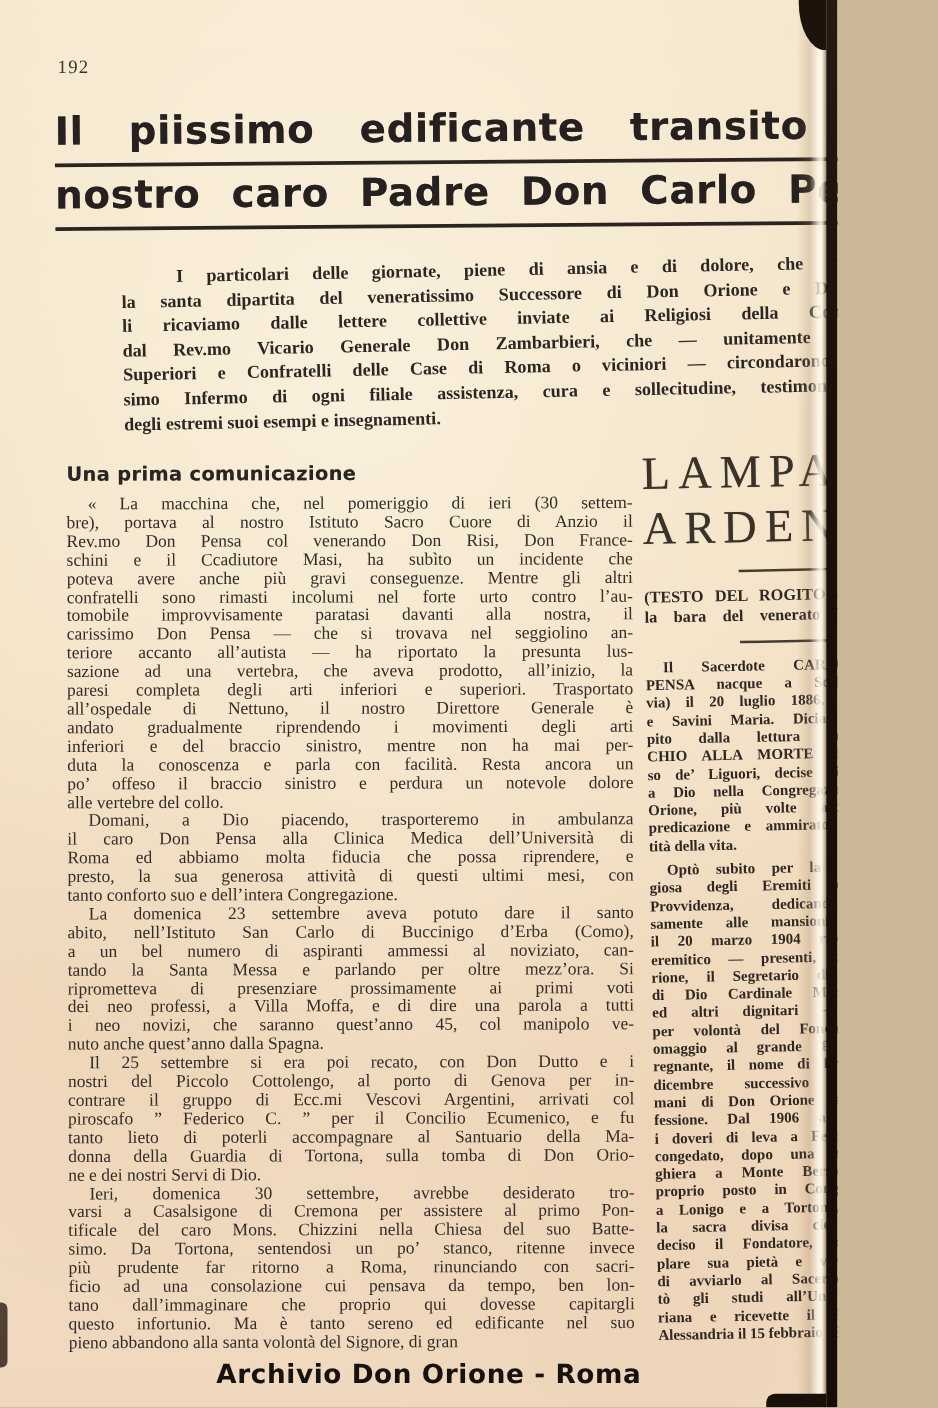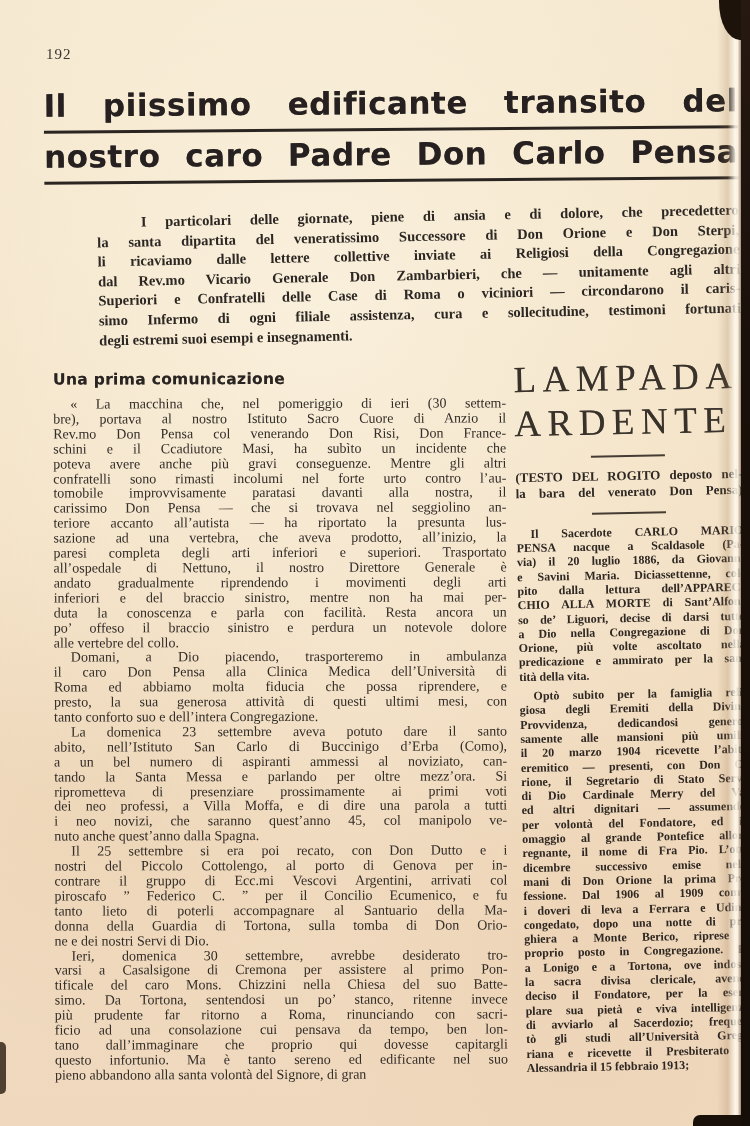--- a/index.html
+++ b/index.html
@@ -1,16 +1,16 @@
 <!DOCTYPE html>
 <html><head>
 <meta charset="utf-8">
 <style>
   html,body{margin:0;padding:0;background:#cbb898;}
-  .page{position:relative;width:750px;height:1126px;overflow:hidden;
+  .page{position:relative;width:670px;height:1126px;overflow:hidden;
     background:
       radial-gradient(120% 85% at 42% 28%, rgba(255,252,240,0.50) 0%, rgba(255,245,220,0.0) 60%),
       radial-gradient(60% 40% at 78% 82%, rgba(214,160,120,0.10) 0%, rgba(214,160,120,0.0) 70%),
       radial-gradient(50% 35% at 15% 70%, rgba(205,160,110,0.10) 0%, rgba(205,160,110,0.0) 70%),
       linear-gradient(180deg,#f5e7cd 0%,#f3e1c4 38%,#f1dcc0 70%,#efd8bd 100%);
     font-family:"Liberation Serif",serif;}
   
   .edge-right{position:absolute;right:0;top:0;width:9px;height:100%;
     background:linear-gradient(180deg,#261912 0%,#1a100a 30%,#150d07 100%);}
   .page-curve{position:absolute;right:9px;top:0;width:24px;height:100%;
@@ -180,20 +180,21 @@
           <div class="tline">deciso il Fondatore, per la esem-</div>
           <div class="tline">plare sua pietà e viva intelligenza,</div>
           <div class="tline">di avviarlo al Sacerdozio; frequen-</div>
           <div class="tline">tò gli studi all’Università Grego-</div>
           <div class="tline">riana e ricevette il Presbiterato in</div>
           <div class="tline tlast">Alessandria il 15 febbraio 1913;</div>
         </div>
       </div>
   </div>
 
+  <div class="caption">Archivio Don Orione - Roma</div>
 
   <div class="page-curve"></div>
   <div class="edge-right"></div>
   <div class="corner-tr"></div>
   <div class="nub-left"></div>
   <div class="corner-br"></div>
 
 </div>
 
 </body></html>

